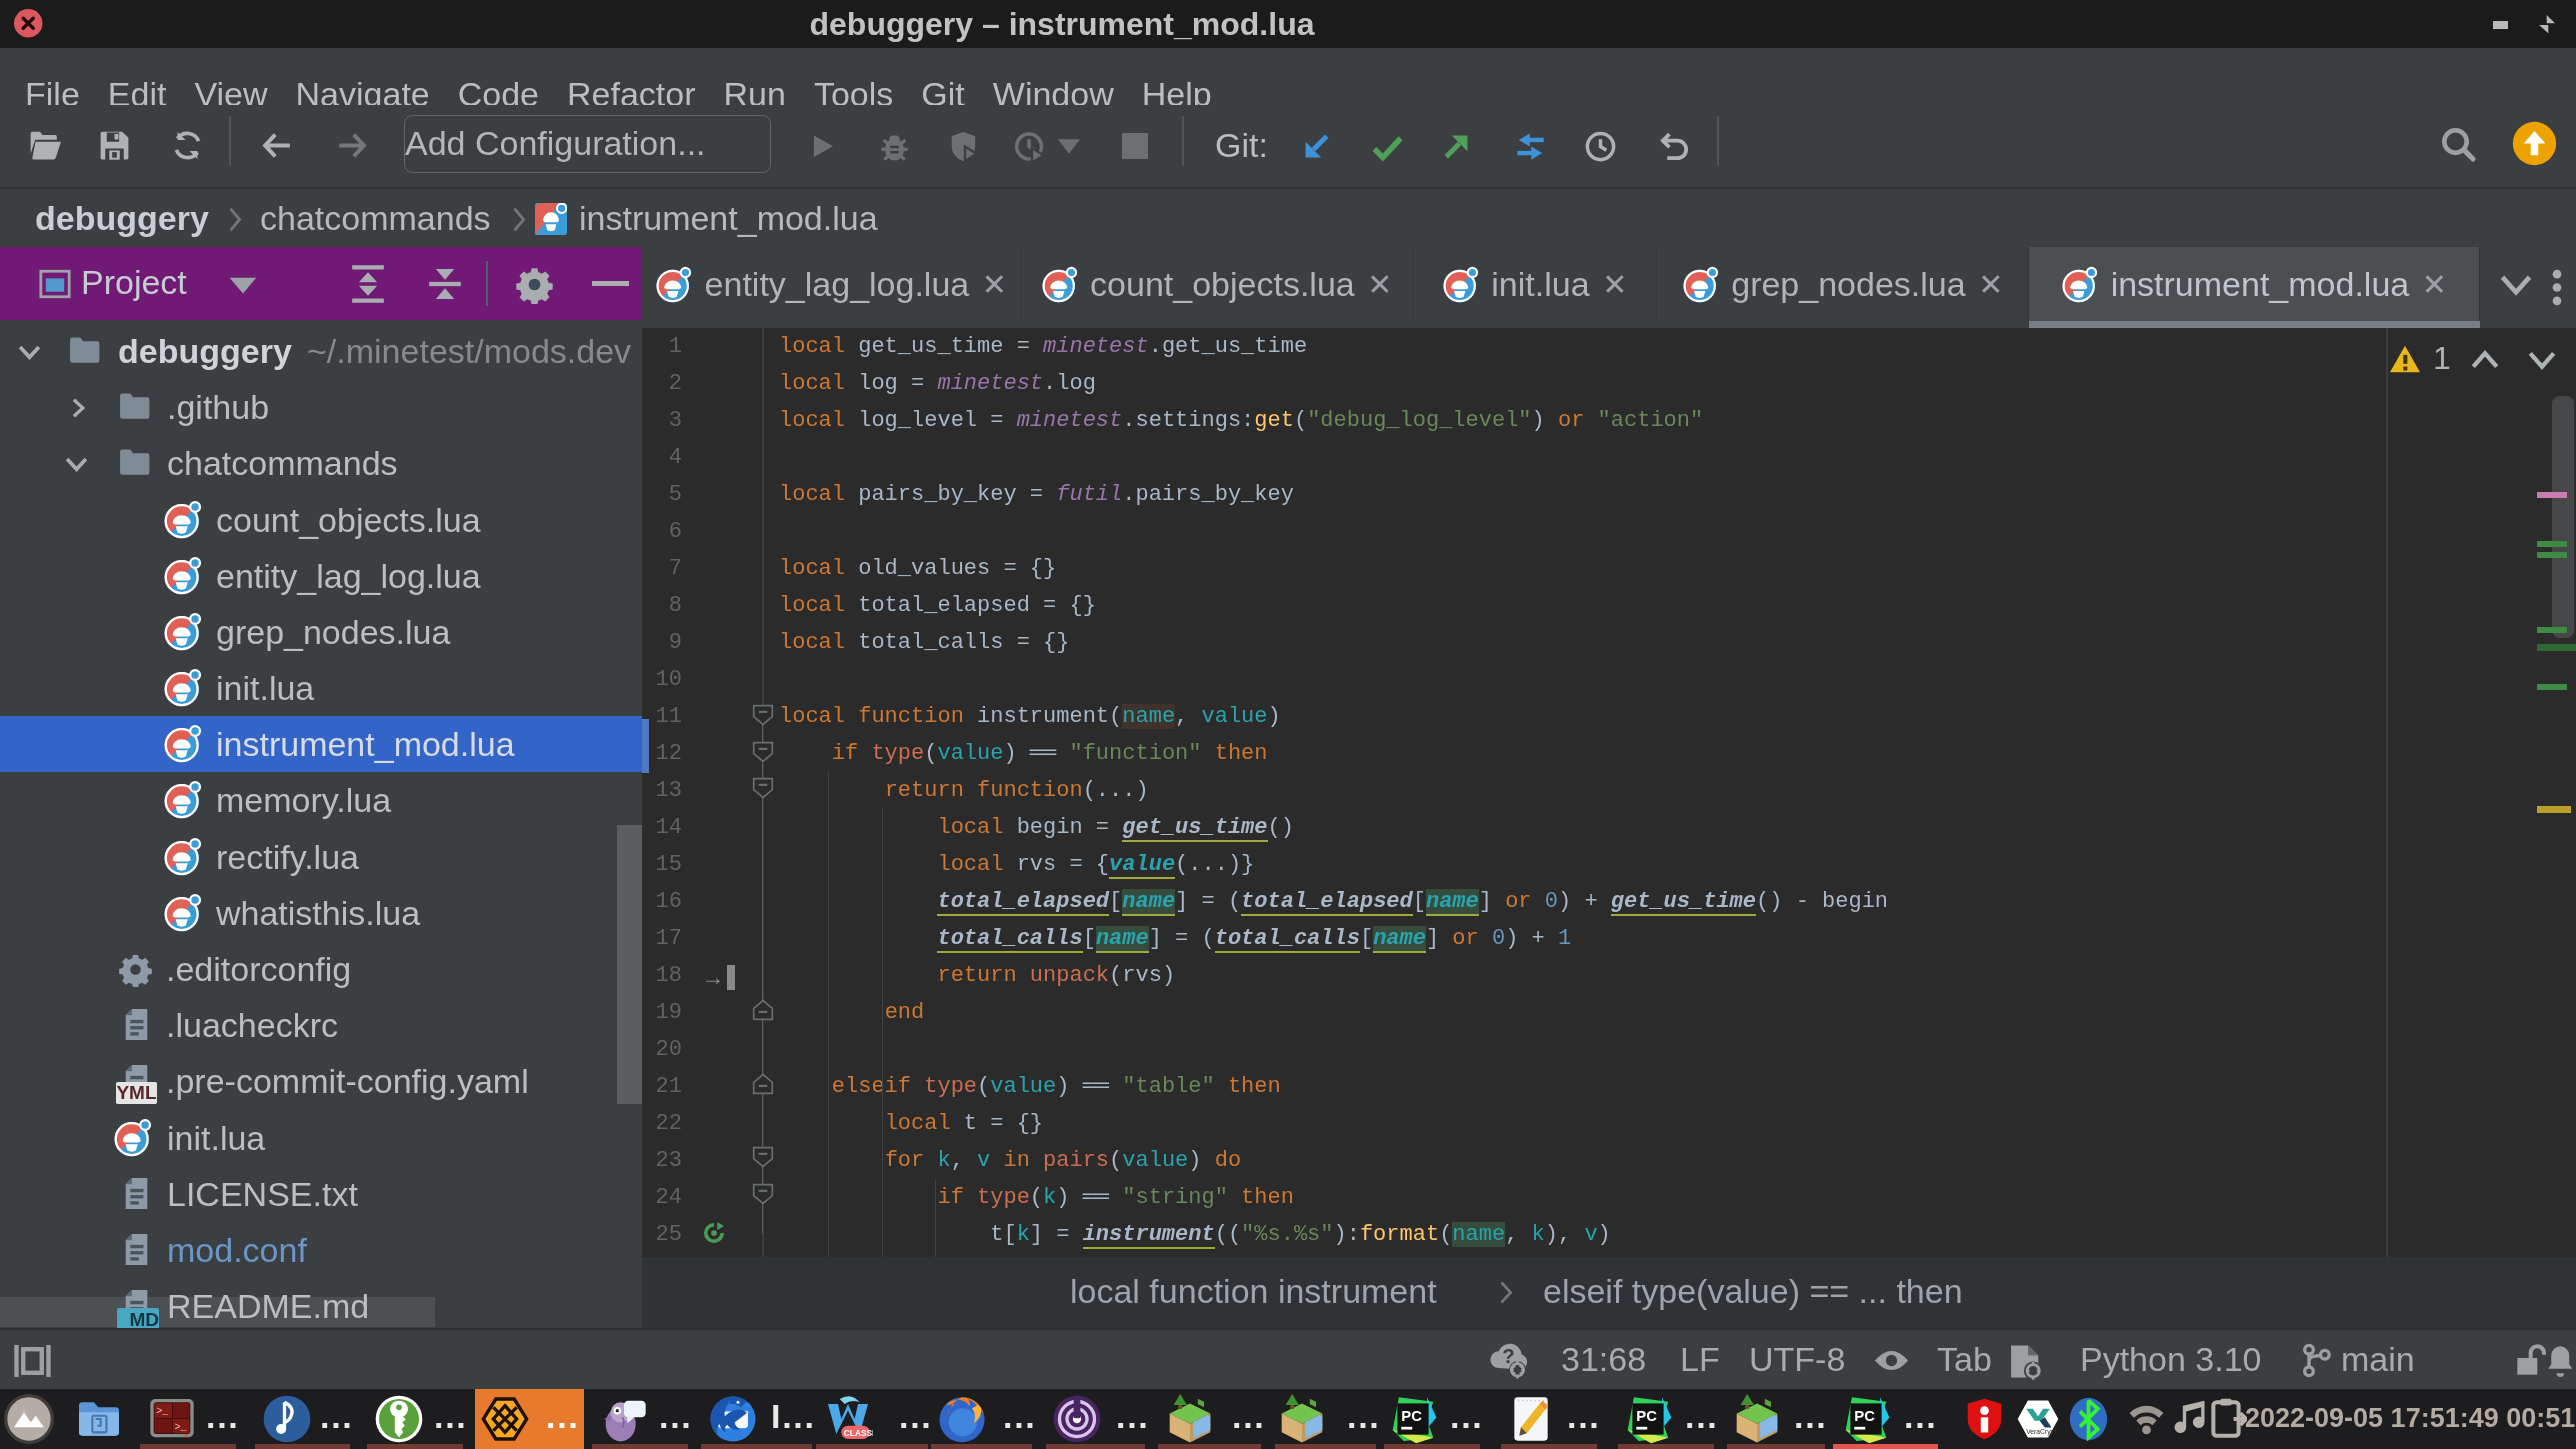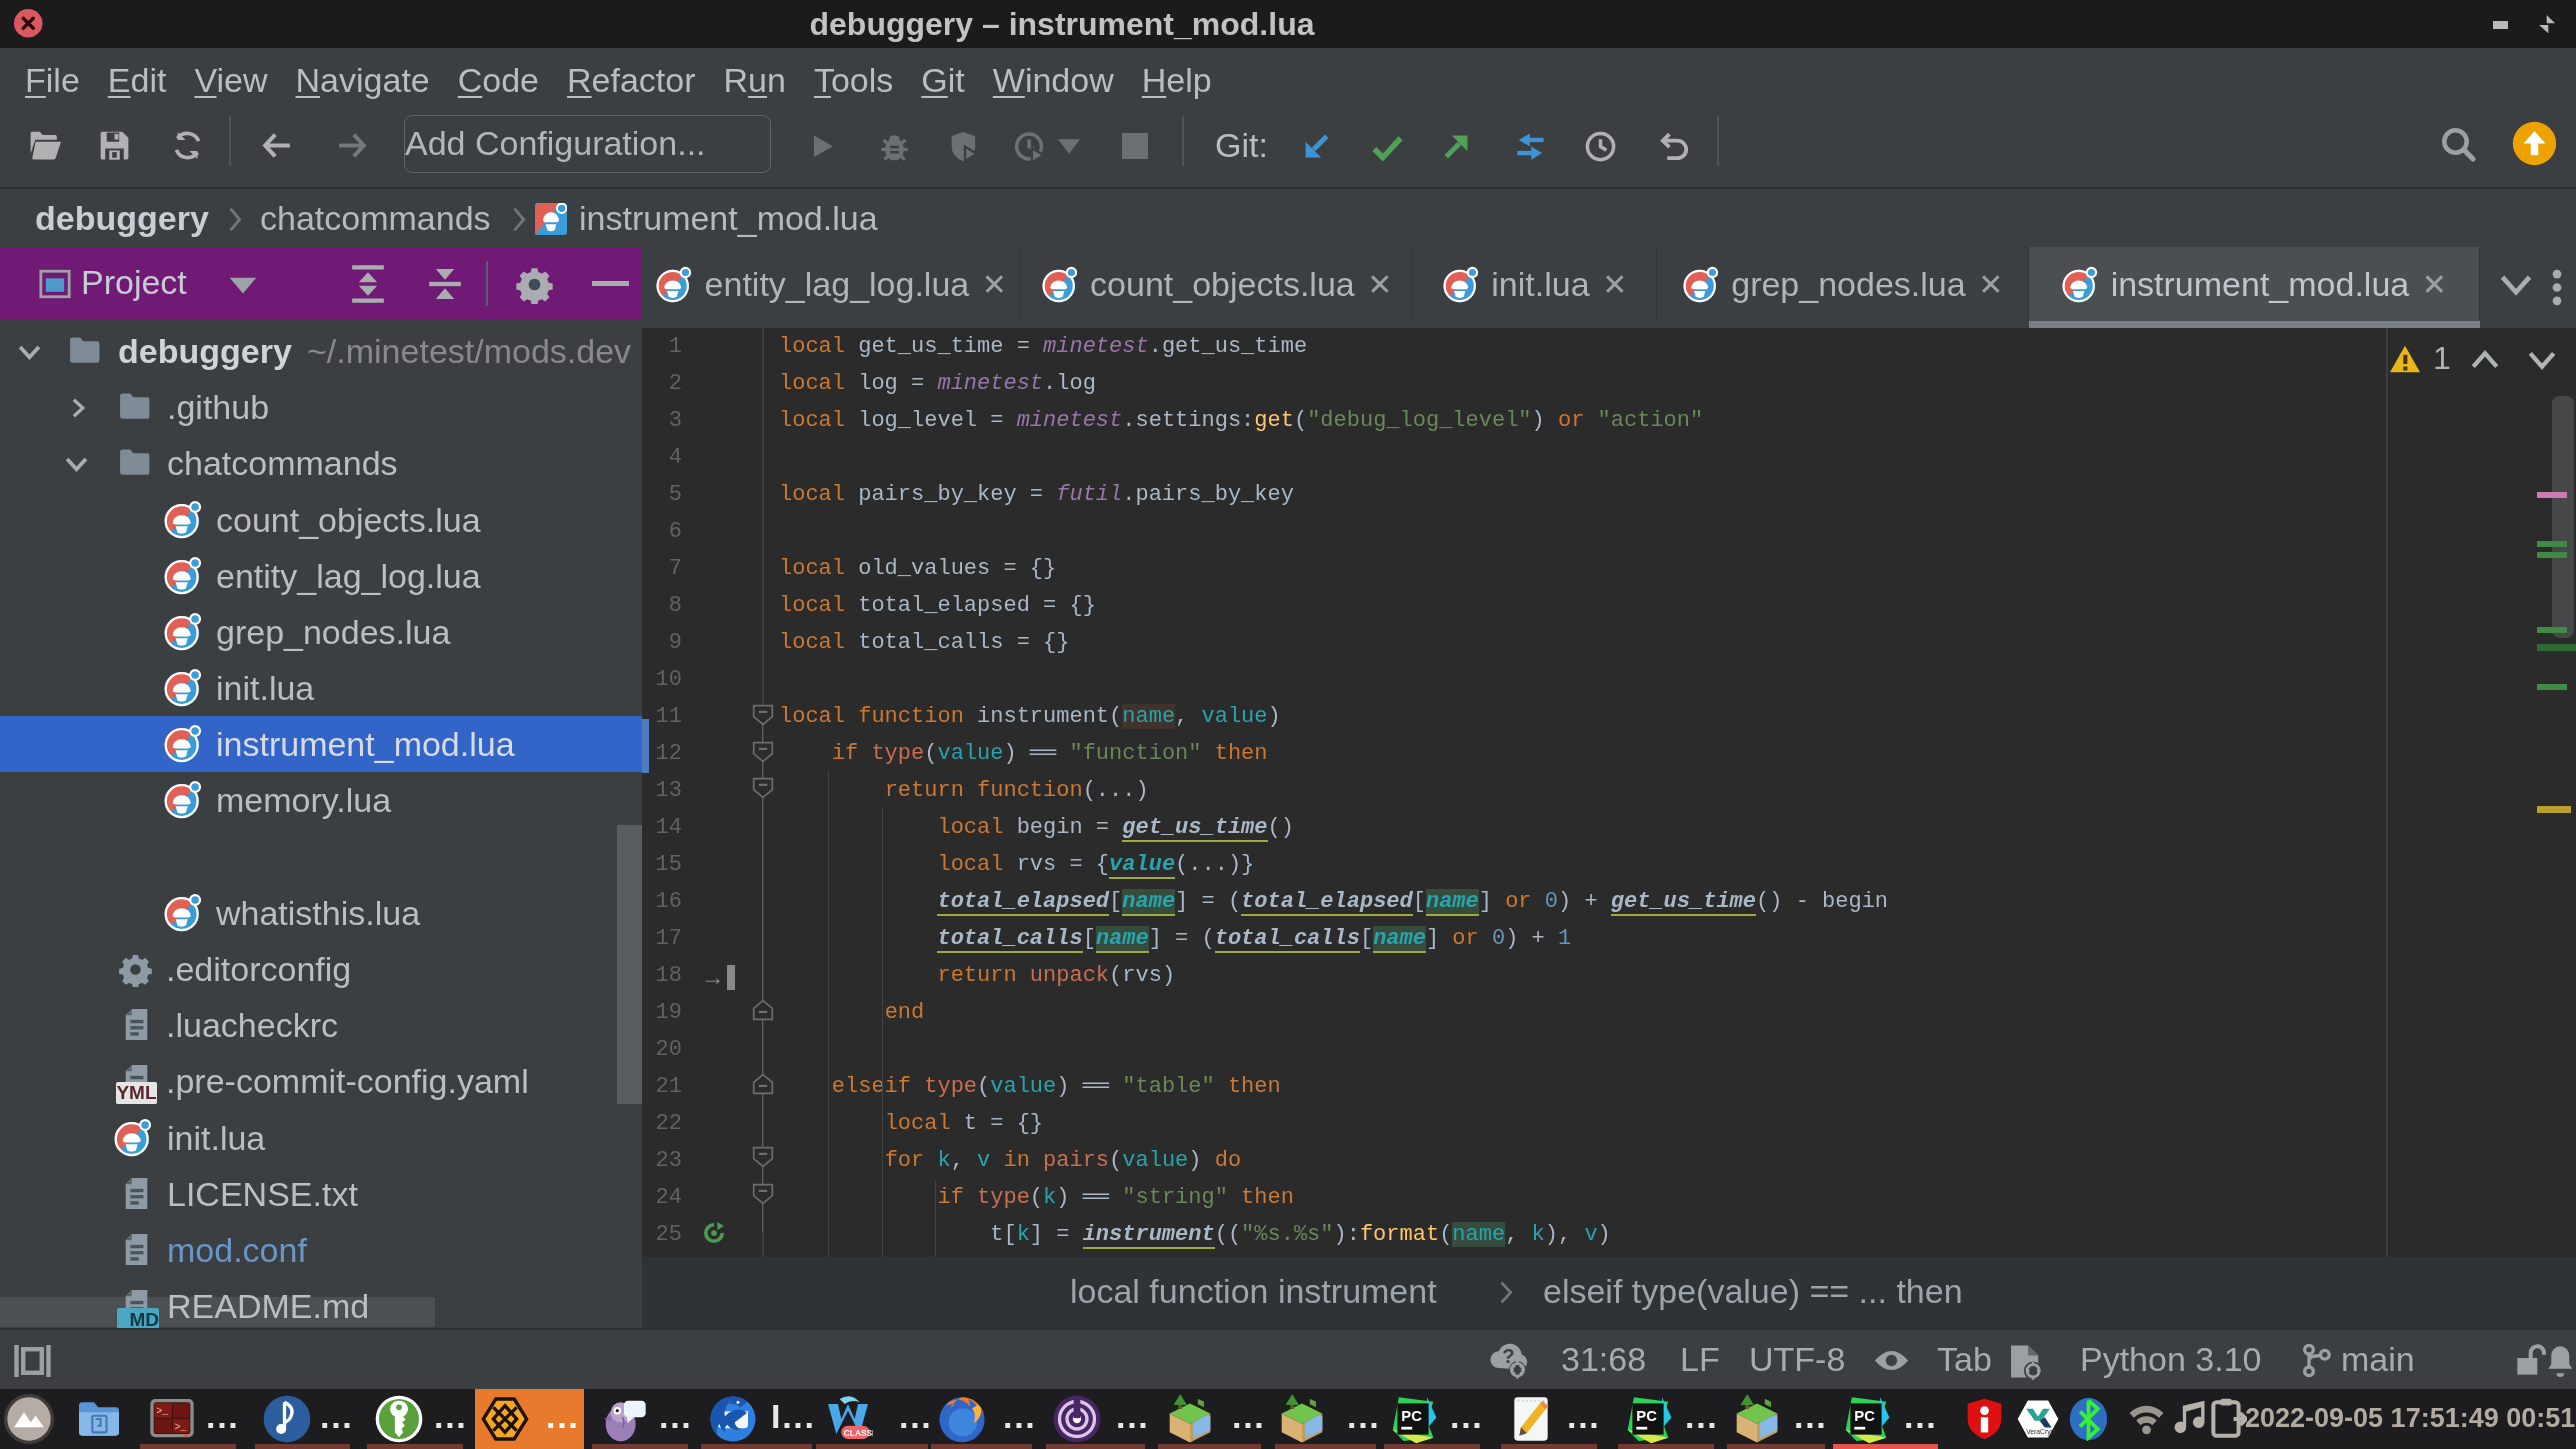--- a/index.html
+++ b/index.html
@@ -1,19 +1,19 @@
 <!DOCTYPE html>
 <html style="font-size:13.4px"><head><meta charset="utf-8">
 <style>
 *{margin:0;padding:0;box-sizing:border-box}
 html,body{width:2576px;height:1449px;overflow:hidden;background:#3c3f41;font-family:"Liberation Sans",sans-serif}
 .abs{position:absolute}
 #titlebar{position:absolute;left:0;top:0;width:2576px;height:48px;background:#1b1b1c}
 #title{position:absolute;left:0;top:0;width:2124px;height:48px;line-height:48px;text-align:center;color:#c2c2c2;font-weight:700;font-size:32px}
-#menubar{position:absolute;left:0;top:48px;width:2576px;height:57px;background:#3c3f41;color:#bbbec0;font-size:34px;line-height:57px;padding-top:4px;white-space:nowrap}
+#menubar{position:absolute;left:0;top:48px;width:2576px;height:57px;background:#3c3f41;color:#bbbec0;font-size:34px;line-height:57px;padding-top:18px;white-space:nowrap}
 #menubar span.mi{margin-left:28px}
 #menubar span.mi:first-child{margin-left:25px}
 u{text-decoration-thickness:1.7px;text-underline-offset:4.2px}
 #toolbar{position:absolute;left:0;top:105px;width:2576px;height:82px;background:#3c3f41}
 #crumbbar{position:absolute;left:0;top:187px;width:2576px;height:60px;background:#3c3f41;border-top:2.5px solid #2c2e2f;font-size:34px;color:#b7babc}
 #mainarea{position:absolute;left:0;top:247px;width:2576px;height:1081px;background:#2b2b2b}
 #project{position:absolute;left:0;top:0;width:642px;height:1081px;background:#3c3f41;overflow:hidden}
 #pheader{position:absolute;left:0;top:0;width:642px;height:73px;background:#701a75}
 #ptree{position:absolute;left:0;top:76px;width:642px;height:1005px;font-size:34px;color:#bcbfc2}
 .trow{position:absolute;left:0;width:642px;height:56px;line-height:56px;white-space:nowrap}
@@ -291,20 +291,26 @@
             <use href="#mt"></use>
           </svg>
           <span class="lbl" style="left:216px">instrument_mod.lua</span>
         </div>
       <div class="trow" style="top:449px">
           <svg class="abs" style="left:163px;top:8.4px" width="39" height="39" viewBox="0 0 47 47">
             <use href="#mt"></use>
           </svg>
           <span class="lbl" style="left:216px">memory.lua</span>
         </div>
+      <div class="trow" style="top:506px">
+          <svg class="abs" style="left:163px;top:8.4px" width="39" height="39" viewBox="0 0 47 47">
+            <use href="#mt"></use>
+          </svg>
+          <span class="lbl" style="left:216px">rectify.lua</span>
+        </div>
       <div class="trow" style="top:562px">
           <svg class="abs" style="left:163px;top:8.4px" width="39" height="39" viewBox="0 0 47 47">
             <use href="#mt"></use>
           </svg>
           <span class="lbl" style="left:216px">whatisthis.lua</span>
         </div>
       <div class="trow" style="top:618px">
         <svg class="abs" style="left:118px;top:11px" width="35" height="35" viewBox="0 0 24 24">
             <path fill="#8e9aa5" d="M10.2 2 h3.6 l.5 2.5 a7.6 7.6 0 0 1 2.2 .9 l2.1-1.4 2.6 2.6 -1.4 2.1 a7.6 7.6 0 0 1 .9 2.2 l2.5 .5 v3.6 l-2.5 .5 a7.6 7.6 0 0 1 -.9 2.2 l1.4 2.1 -2.6 2.6 -2.1-1.4 a7.6 7.6 0 0 1 -2.2 .9 l-.5 2.5 h-3.6 l-.5-2.5 a7.6 7.6 0 0 1 -2.2-.9 l-2.1 1.4 -2.6-2.6 1.4-2.1 a7.6 7.6 0 0 1 -.9-2.2 l-2.5-.5 v-3.6 l2.5-.5 a7.6 7.6 0 0 1 .9-2.2 l-1.4-2.1 2.6-2.6 2.1 1.4 a7.6 7.6 0 0 1 2.2-.9 Z"></path>
             <circle cx="12" cy="12" r="3.6" fill="#3c3f41"></circle>

